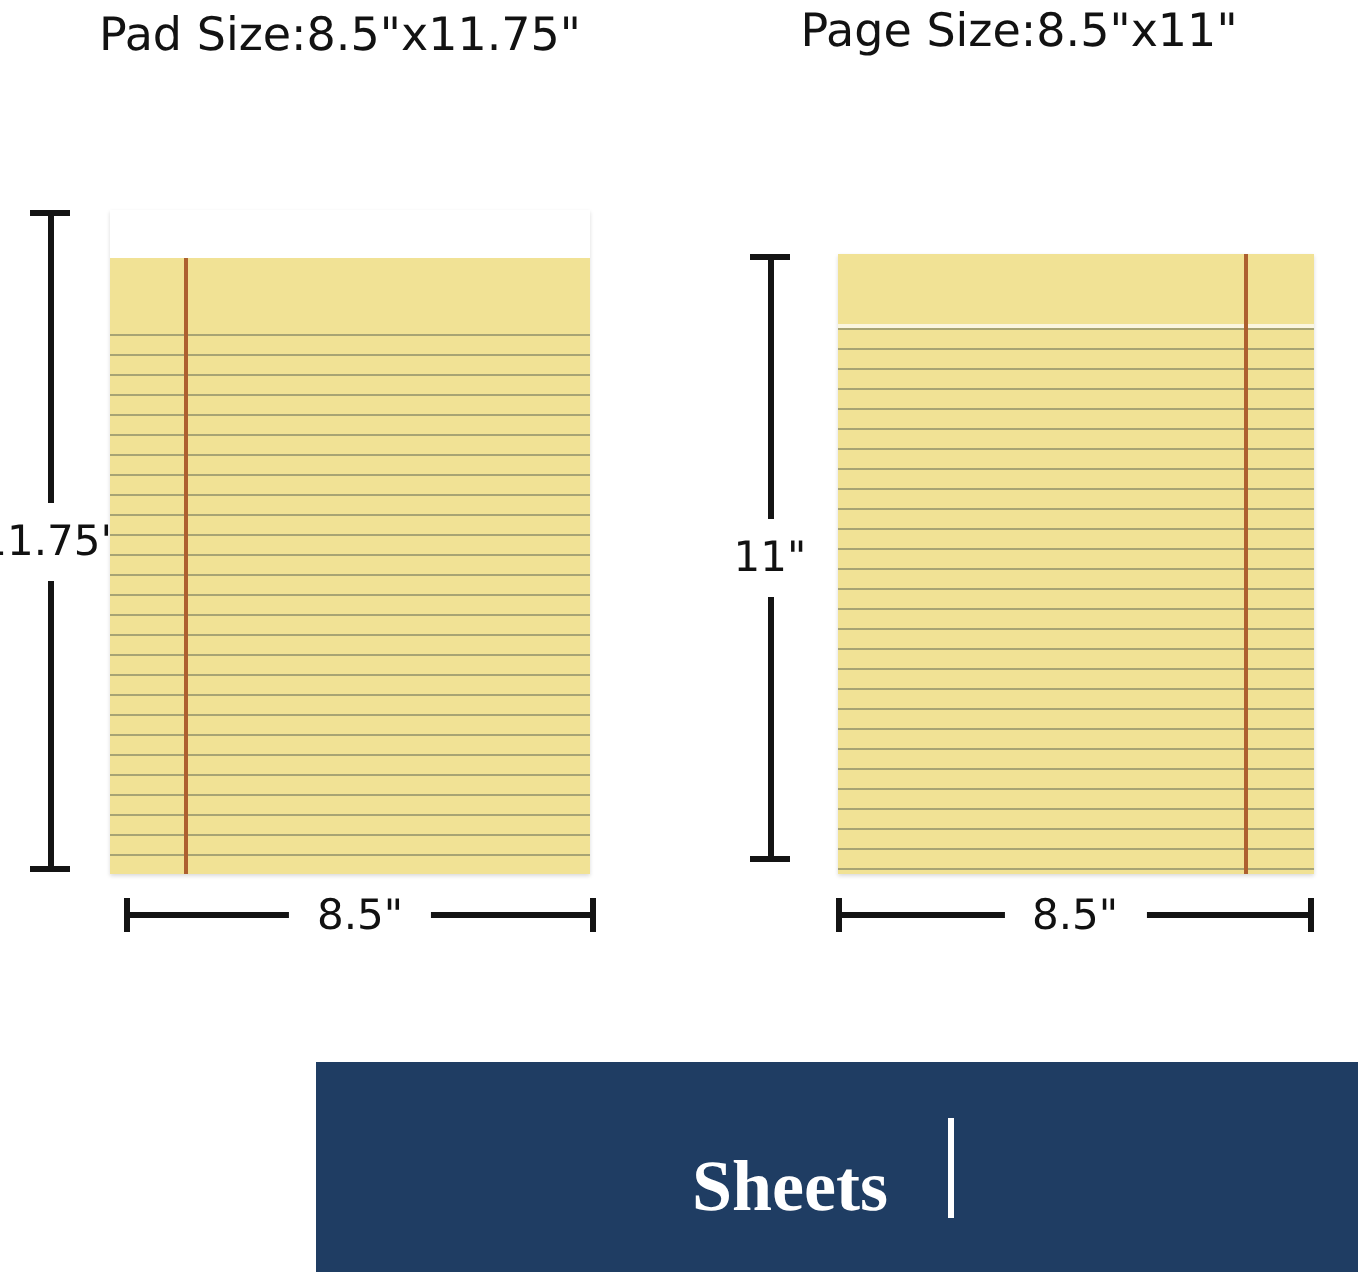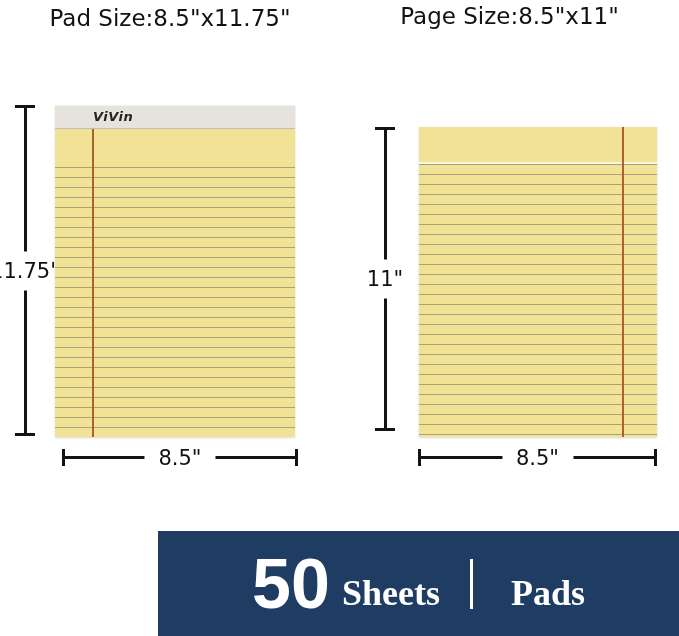--- a/index.html
+++ b/index.html
@@ -126,23 +126,20 @@
   <div class="title title-left">Pad Size:8.5"x11.75"</div>
   <div class="title title-right">Page Size:8.5"x11"</div>
 
   <div class="vdim vdim-left">
     <div class="cap top"></div>
     <div class="cap bottom"></div>
     <span class="dim-label">11.75"</span>
   </div>
 
   <div class="pad">
-    <div class="pad-binding">
-      <span class="brand-logo">ViVin</span>
-    </div>
     <div class="pad-paper">
       <div class="ruled-lines"></div>
       <div class="margin-line"></div>
     </div>
   </div>
 
   <div class="hdim hdim-left">
     <div class="cap left"></div>
     <div class="cap right"></div>
     <span class="dim-label">8.5"</span>
@@ -160,19 +157,17 @@
     <div class="margin-line"></div>
   </div>
 
   <div class="hdim hdim-right">
     <div class="cap left"></div>
     <div class="cap right"></div>
     <span class="dim-label">8.5"</span>
   </div>
 
   <div class="banner">
-    <span class="num">50</span>
     <span class="word">Sheets</span>
     <span class="divider"></span>
-    <span class="word">Pads</span>
   </div>
 
 </div>
 
 </body></html>

